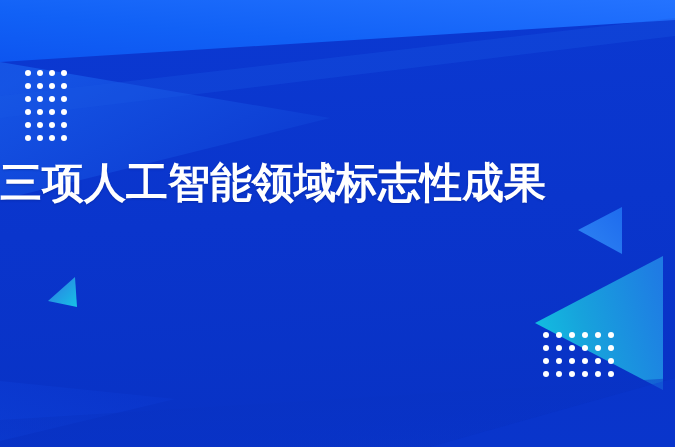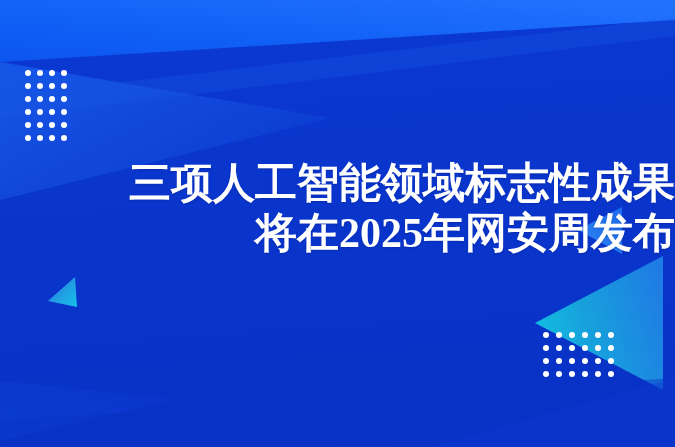--- a/index.html
+++ b/index.html
@@ -66,30 +66,29 @@
     row-gap: 7px;
   }
 
   
   #headline {
     position: absolute;
     left: 0;
     right: 0;
     top: 158px;
     z-index: 6;
-    text-align: right;
+    text-align: left;
     color: #ffffff;
     font-family: "Liberation Serif", "DejaVu Serif", serif;
     font-weight: 700;
     font-size: 42px;
     line-height: 50px;
     letter-spacing: 0px;
     text-shadow: 0 1px 2px rgba(0, 20, 90, 0.25);
     user-select: none;
-    padding-left: 35px;
   }
   #headline .line {
     display: block;
     white-space: nowrap;
   }
 </style>
 </head>
 <body>
 
 <div id="banner">
@@ -196,16 +195,15 @@
     <span class="dot"></span>
     <span class="dot"></span>
     <span class="dot"></span>
     <span class="dot"></span>
     <span class="dot"></span>
     <span class="dot"></span>
   </div>
 
   <div id="headline">
     <span class="line">三项人工智能领域标志性成果</span>
-    <span class="line">将在2025年网安周发布</span>
   </div>
 
 </div>
 
 </body></html>

